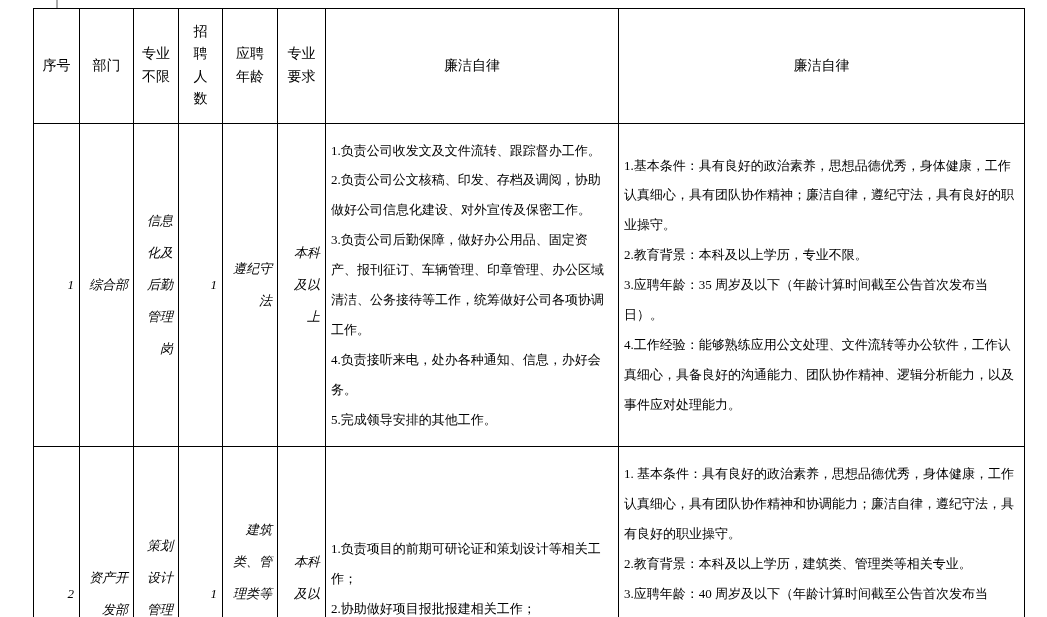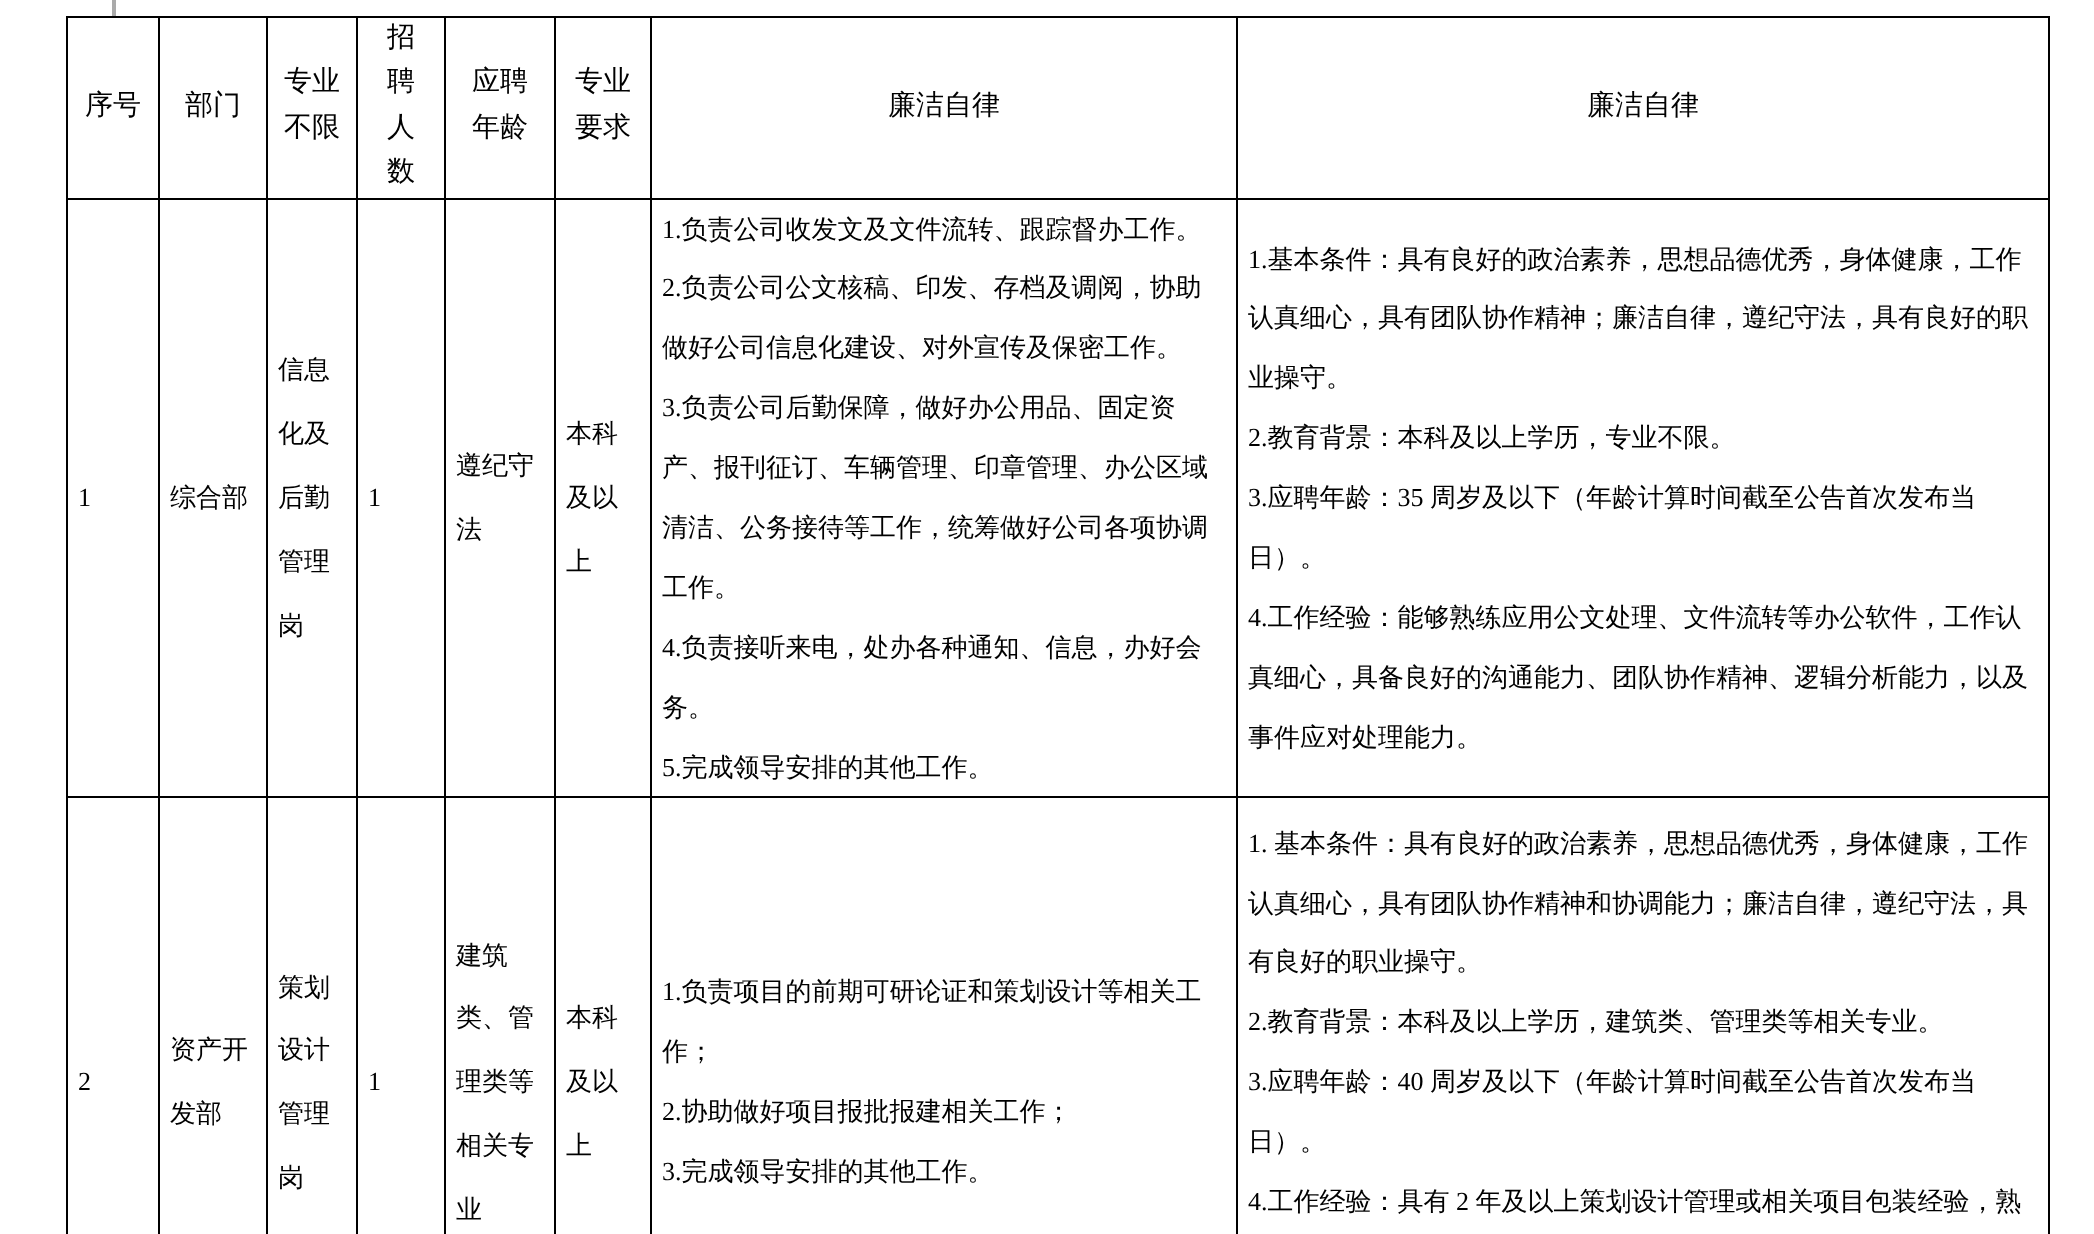--- a/index.html
+++ b/index.html
@@ -39,36 +39,37 @@
     border: 1px solid #000000;
     vertical-align: middle;
     overflow: hidden;
     box-sizing: border-box;
   }
   table.recruit th {
     font-weight: normal;
     font-size: 14px;
     line-height: 1.6;
     text-align: center;
-    padding: 0 8px;
+    padding: 12px 8px;
   }
   tr.hdr { height: 49px; }
   tr.r1  { height: 268px; }
   tr.r2  { height: 285px; }
   td.narrow {
     font-size: 13px;
     line-height: 2.45;
-    text-align: left;
+    text-align: right;
     padding: 0 5px;
+    font-style: italic;
   }
   td.longtext {
     font-size: 13px;
     line-height: 2.3;
     text-align: left;
-    padding: 0 5px;
+    padding: 12px 5px;
     white-space: pre-line;
   }
 </style>
 </head>
 <body>
 
 <div class="page">
   <div class="scan-tick"></div>
 
   <table class="recruit">

